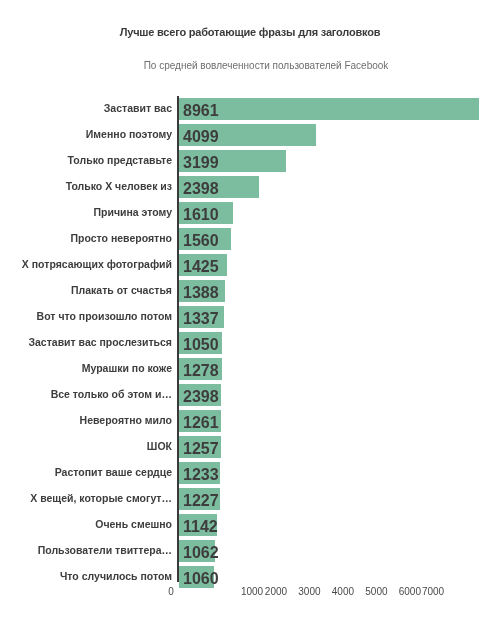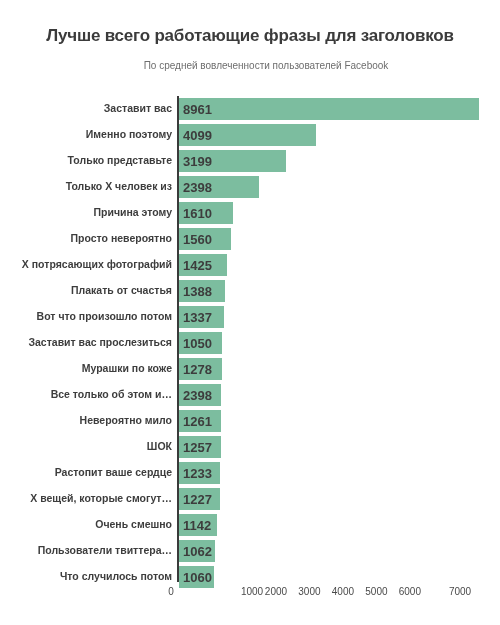--- a/index.html
+++ b/index.html
@@ -5,21 +5,21 @@
   html,body{margin:0;padding:0;}
   body{
     width:500px;height:625px;background:#ffffff;
     font-family:"Liberation Sans","DejaVu Sans",sans-serif;
     overflow:hidden;position:relative;
   }
   .chart-card{position:absolute;inset:0;background:#fff;}
 
   .chart-title{
     position:absolute;top:26px;left:0;width:500px;text-align:center;
-    font-size:17px;font-weight:bold;color:#3b3b3b;letter-spacing:-0.2px;
+    font-size:11px;font-weight:bold;color:#3b3b3b;letter-spacing:-0.2px;
   }
   .chart-subtitle{
     position:absolute;top:60px;left:0;width:500px;text-align:center;
     font-size:10px;font-weight:normal;color:#6e6e6e;padding-left:16px;
   }
 
   .plot{
     position:absolute;left:0;top:96px;width:500px;height:490px;
   }
   .axis-line{
@@ -35,21 +35,21 @@
     text-align:right;font-size:10.5px;color:#3d3d3d;
     white-space:nowrap;overflow:hidden;text-overflow:ellipsis;
     font-weight:bold;
   }
   .bar{
     position:absolute;left:179px;top:0px;height:22px;
     background:#7cbd9f;
   }
   .bar-value{
     position:absolute;left:183px;top:4px;
-    font-size:13px;color:#3d3d3d;font-weight:bold;white-space:nowrap;
+    font-size:16px;color:#3d3d3d;font-weight:bold;white-space:nowrap;
   }
 
   .xaxis{position:absolute;left:0;top:586px;width:500px;height:20px;}
   .xtick{
     position:absolute;top:0;font-size:10px;color:#4a4a4a;
     transform:translateX(-50%);white-space:nowrap;
   }
 </style>
 </head>
 <body>
@@ -161,17 +161,17 @@
   </div>
 
   <div class="xaxis" id="xaxis">
       <div class="xtick" style="left: 171px;">0</div>
       <div class="xtick" style="left: 252px;">1000</div>
       <div class="xtick" style="left: 275.957px;">2000</div>
       <div class="xtick" style="left: 309.435px;">3000</div>
       <div class="xtick" style="left: 342.914px;">4000</div>
       <div class="xtick" style="left: 376.392px;">5000</div>
       <div class="xtick" style="left: 409.87px;">6000</div>
-      <div class="xtick" style="left: 460px;">7000</div>
+      <div class="xtick" style="left: 433px;">7000</div>
       <div class="xtick" style="left: 476.827px; margin-top: 44px;">8000</div>
     </div>
 
 </div>
 
 </body></html>

